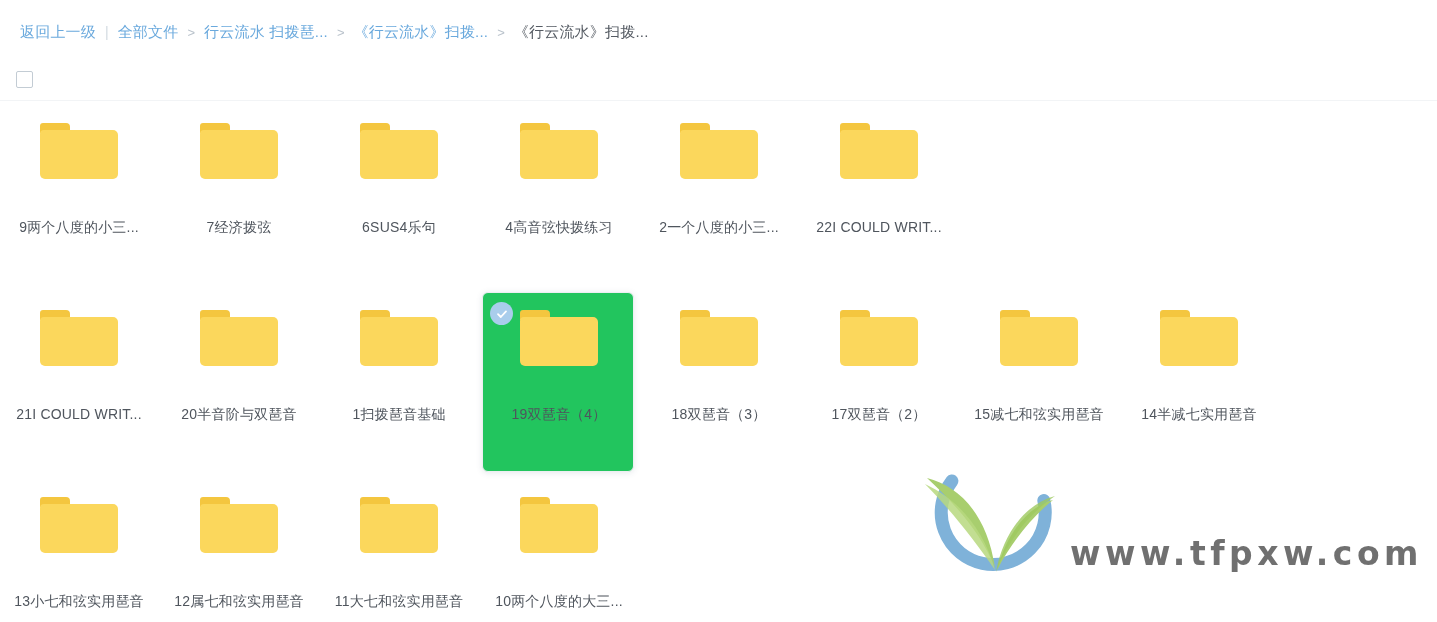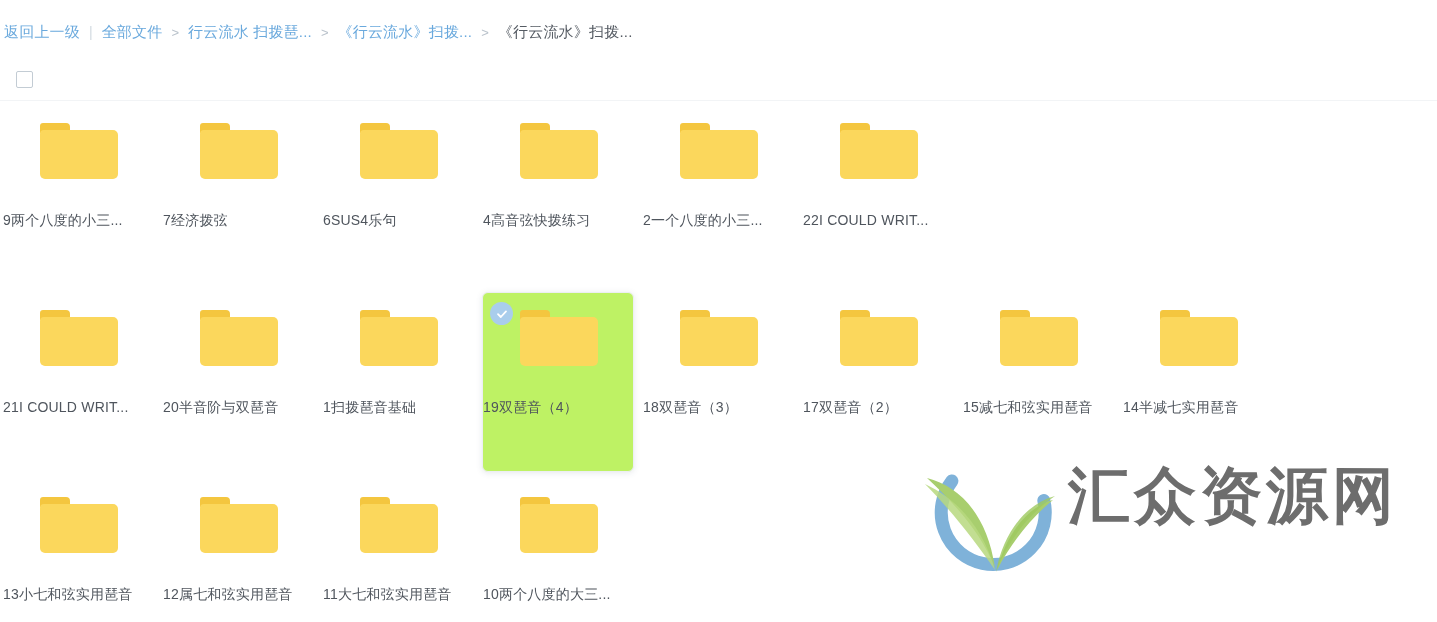--- a/index.html
+++ b/index.html
@@ -14,21 +14,21 @@
     font-family: "Liberation Sans", "DejaVu Sans", sans-serif;
     -webkit-font-smoothing: antialiased;
     position: relative;
   }
 
   
   #breadcrumb-bar {
     height: 64px;
     display: flex;
     align-items: center;
-    padding-left: 4px;
+    padding-left: 20px;
     font-size: 15px;
     color: #5a9fd4;
     white-space: nowrap;
   }
   .crumb {
     color: #6aa9dd;
     cursor: pointer;
     letter-spacing: .2px;
   }
   .crumb.current {
@@ -85,21 +85,21 @@
     left: 2px;
     top: 0;
     width: 152px;
     height: 180px;
     box-sizing: border-box;
     border: 1px solid transparent;
     border-radius: 6px;
     cursor: pointer;
   }
   .file-cell.selected .cell-inner {
-    background: #bef264;
+    background: #22c55e;
     border: 1px solid #eceff2;
     box-shadow: 0 1px 6px rgba(60,80,110,.13);
   }
 
   .folder-icon {
     position: absolute;
     left: 37px;
     top: 17px;
     width: 78px;
     height: 56px;
@@ -119,22 +119,23 @@
     top: 7px;
     width: 78px;
     height: 49px;
     background: #fbd75c;
     border-radius: 4px 5px 5px 5px;
   }
 
   .file-label {
     position: absolute;
     left: 0;
-    top: 106px;
+    top: 113px;
     width: 152px;
+    text-align: center;
     font-size: 14px;
     color: #4f555d;
     letter-spacing: .2px;
     white-space: nowrap;
     overflow: hidden;
   }
 
   .check-badge {
     position: absolute;
     left: 7px;
@@ -386,14 +387,14 @@
 <div id="watermark">
   <div id="wm-mark">
     <svg viewBox="0 0 132 126" width="132" height="126" aria-hidden="true">
       <path d="M113 30 A52 52 0 1 1 19 30" fill="none" stroke="#7fb2d9" stroke-width="13" stroke-linecap="round" transform="rotate(12 66 63)"></path>
       <path d="M2 18 C 34 26, 62 54, 70 108 C 56 72, 28 42, 2 18 Z" fill="#a8ce6e"></path>
       <path d="M0 24 C 30 38, 58 66, 70 110 C 48 78, 22 46, 0 24 Z" fill="#b7d87f" opacity="0.85"></path>
       <path d="M128 40 C 104 46, 82 72, 72 110 C 88 80, 108 56, 128 40 Z" fill="#a8ce6e"></path>
       <path d="M130 36 C 100 44, 78 74, 71 112 C 84 78, 106 52, 130 36 Z" fill="#9ec95f" opacity="0.8"></path>
     </svg>
   </div>
-  <div id="wm-text-cn">汇众资源网</div>
+  <div id="wm-text-url">www.tfpxw.com</div>
 </div>
 
 </body></html>

